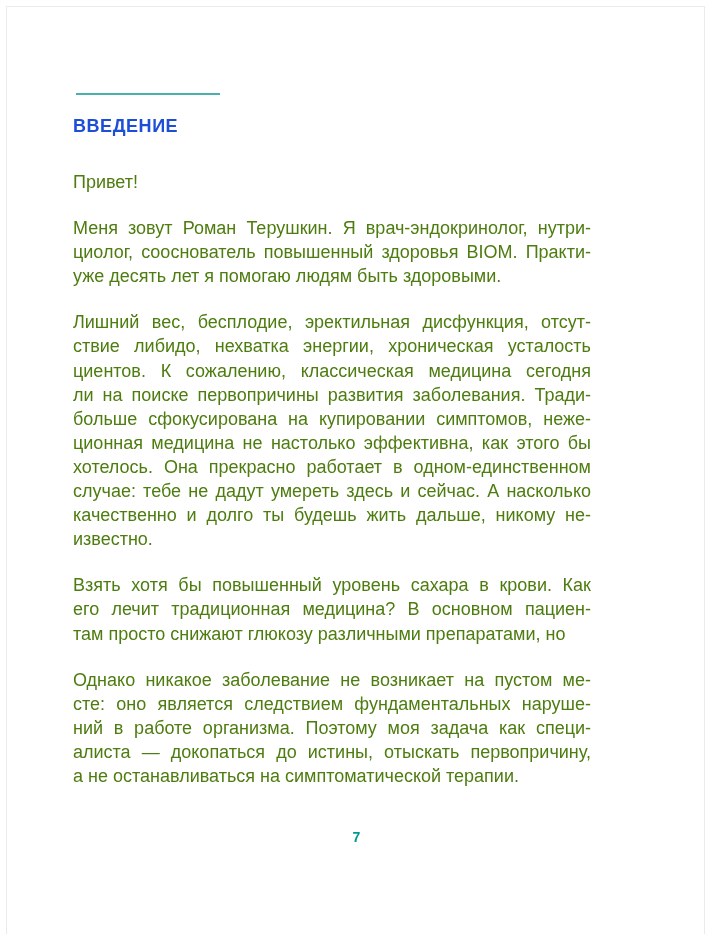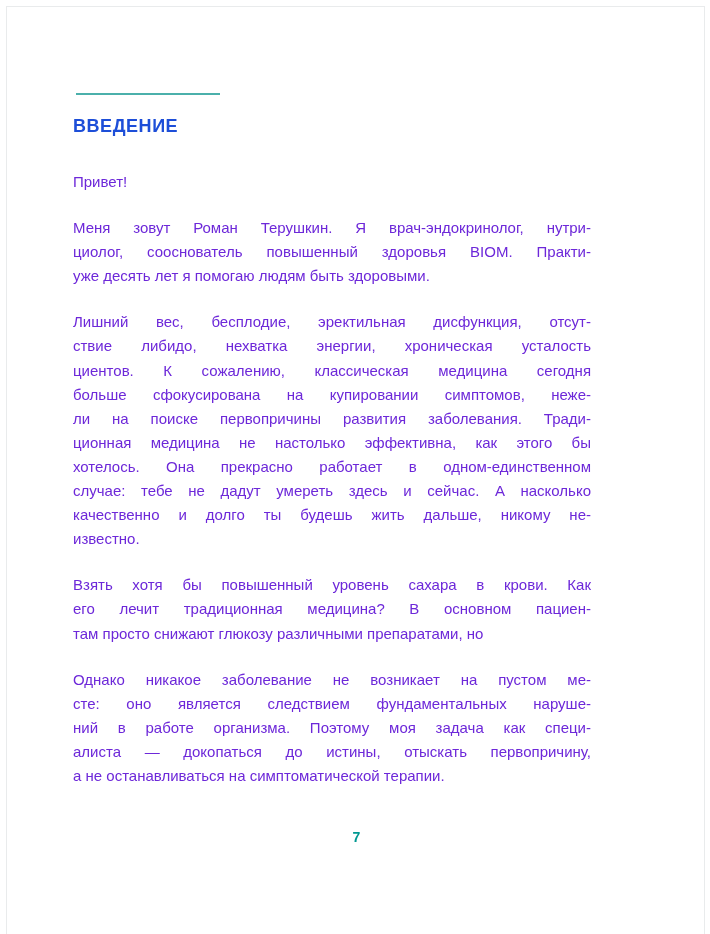--- a/index.html
+++ b/index.html
@@ -56,22 +56,22 @@
   
   .body-copy {
     position: absolute;
     left: 66px;
     top: 163px;
     width: 518px;
   }
 
   .para {
     margin: 0 0 22px 0;
-    color: #6d28d9;
-    font-size: 15px;
+    color: #4d7c0f;
+    font-size: 18px;
     line-height: 24.1px;
   }
 
   .para:last-child {
     margin-bottom: 0;
   }
 
   
   .line {
     display: block;
@@ -115,22 +115,22 @@
     <p class="para">
       <span class="line">Меня зовут Роман Терушкин. Я врач-эндокринолог, нутри-</span>
       <span class="line">циолог, сооснователь повышенный здоровья BIOM. Практи-</span>
       <span class="line last">уже десять лет я помогаю людям быть здоровыми.</span>
     </p>
 
     <p class="para">
       <span class="line">Лишний вес, бесплодие, эректильная дисфункция, отсут-</span>
       <span class="line">ствие либидо, нехватка энергии, хроническая усталость</span>
       <span class="line">циентов. К сожалению, классическая медицина сегодня</span>
+      <span class="line">ли на поиске первопричины развития заболевания. Тради-</span>
       <span class="line">больше сфокусирована на купировании симптомов, неже-</span>
-      <span class="line">ли на поиске первопричины развития заболевания. Тради-</span>
       <span class="line">ционная медицина не настолько эффективна, как этого бы</span>
       <span class="line">хотелось. Она прекрасно работает в одном-единственном</span>
       <span class="line">случае: тебе не дадут умереть здесь и сейчас. А насколько</span>
       <span class="line">качественно и долго ты будешь жить дальше, никому не-</span>
       <span class="line last">известно.</span>
     </p>
 
     <p class="para">
       <span class="line">Взять хотя бы повышенный уровень сахара в крови. Как</span>
       <span class="line">его лечит традиционная медицина? В основном пациен-</span>

